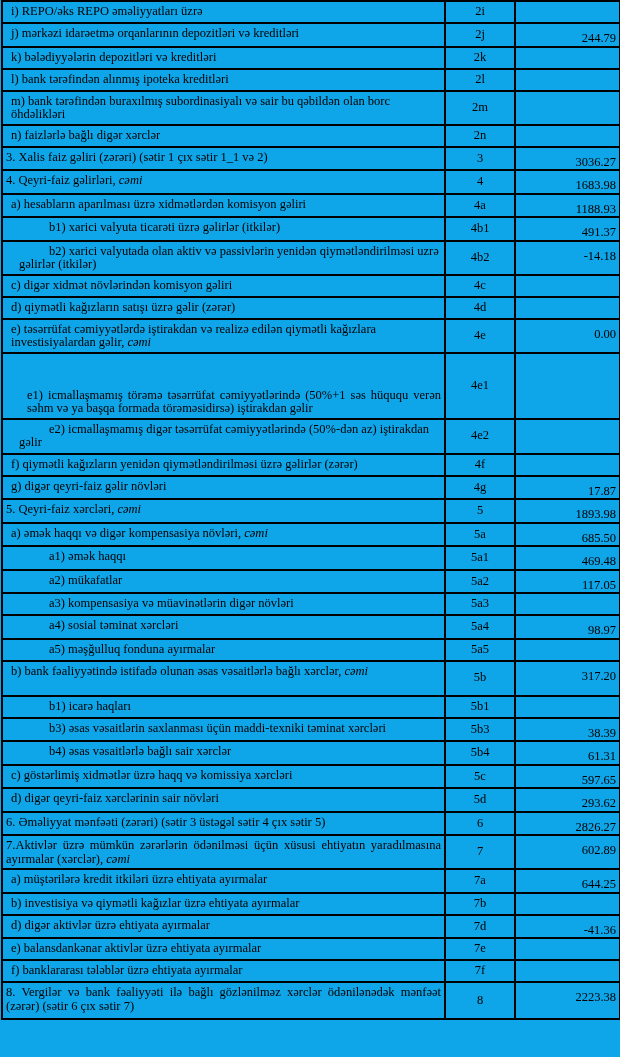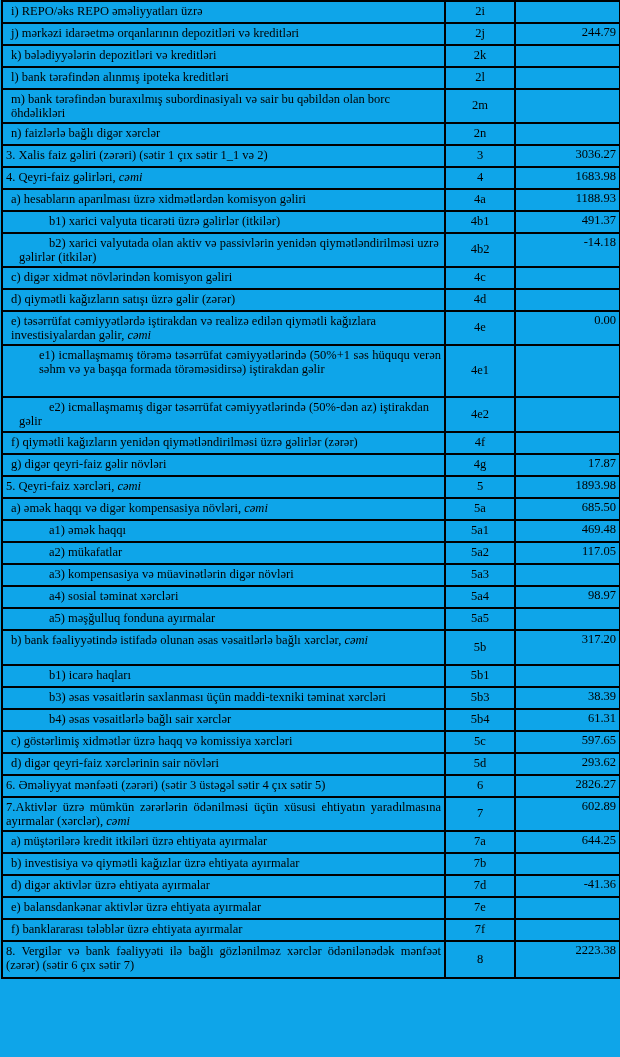--- a/index.html
+++ b/index.html
@@ -43,32 +43,32 @@
   tr.h8 {height:37px;}
 
   td.desc{
     vertical-align:top;
     padding:3px 3px 2px 0;
   }
   td.desc .inner{display:block;}
   .lvl0 .inner{padding-left:3px;}
   .lvl1 .inner{padding-left:8px;}
   .lvl2 .inner{padding-left:16px;text-indent:30px;}
-  .e1   .inner{padding-left:36px;text-indent:0;}
+  .e1   .inner{padding-left:24px;text-indent:0;margin-top:32px;}
   .just .inner{text-align:justify;text-align-last:left;}
 
   td.code{
     text-align:center;
     vertical-align:middle;
     padding:0 2px;
   }
   td.val{
     text-align:right;
     vertical-align:top;
-    padding:2px 3px 0 0;
+    padding:8px 3px 0 0;
   }
   tr.bold td.desc, tr.bold td.code{font-weight:normal;}
   tr.vbold td.val{font-weight:normal;}
   .it{font-style:italic;}
 </style>
 </head>
 <body>
 
 <div class="page">
   <table class="fin">

